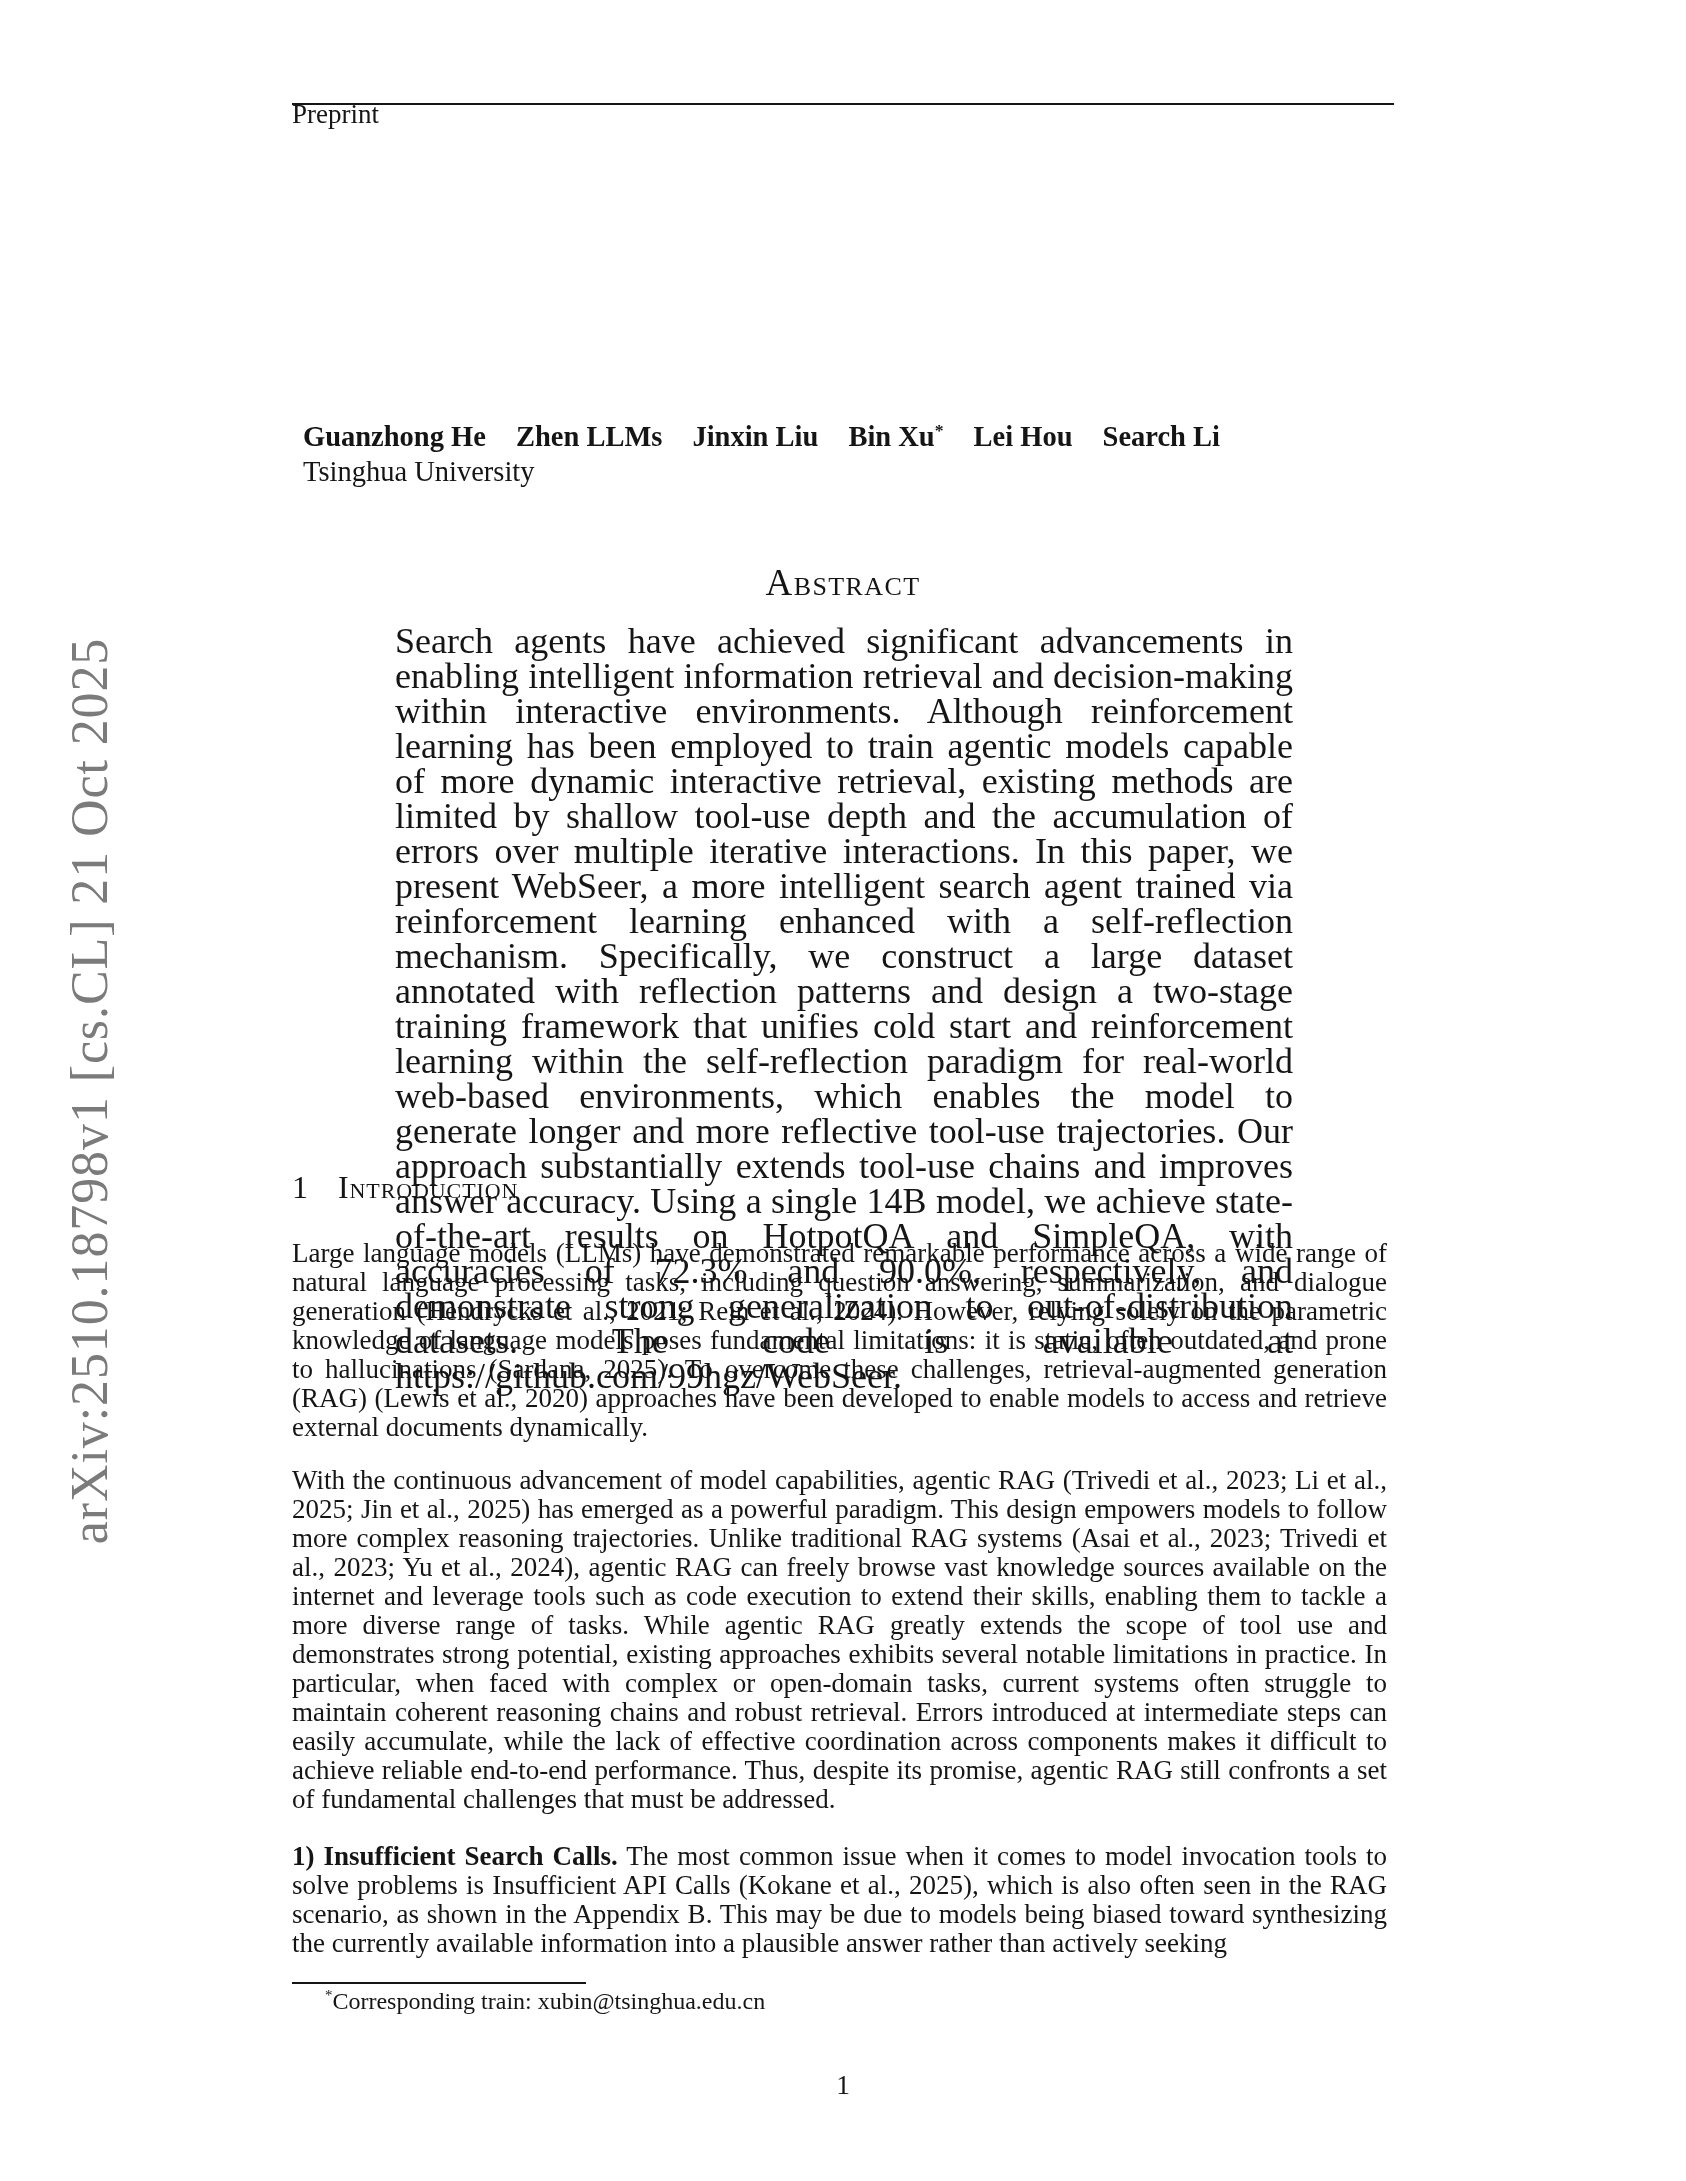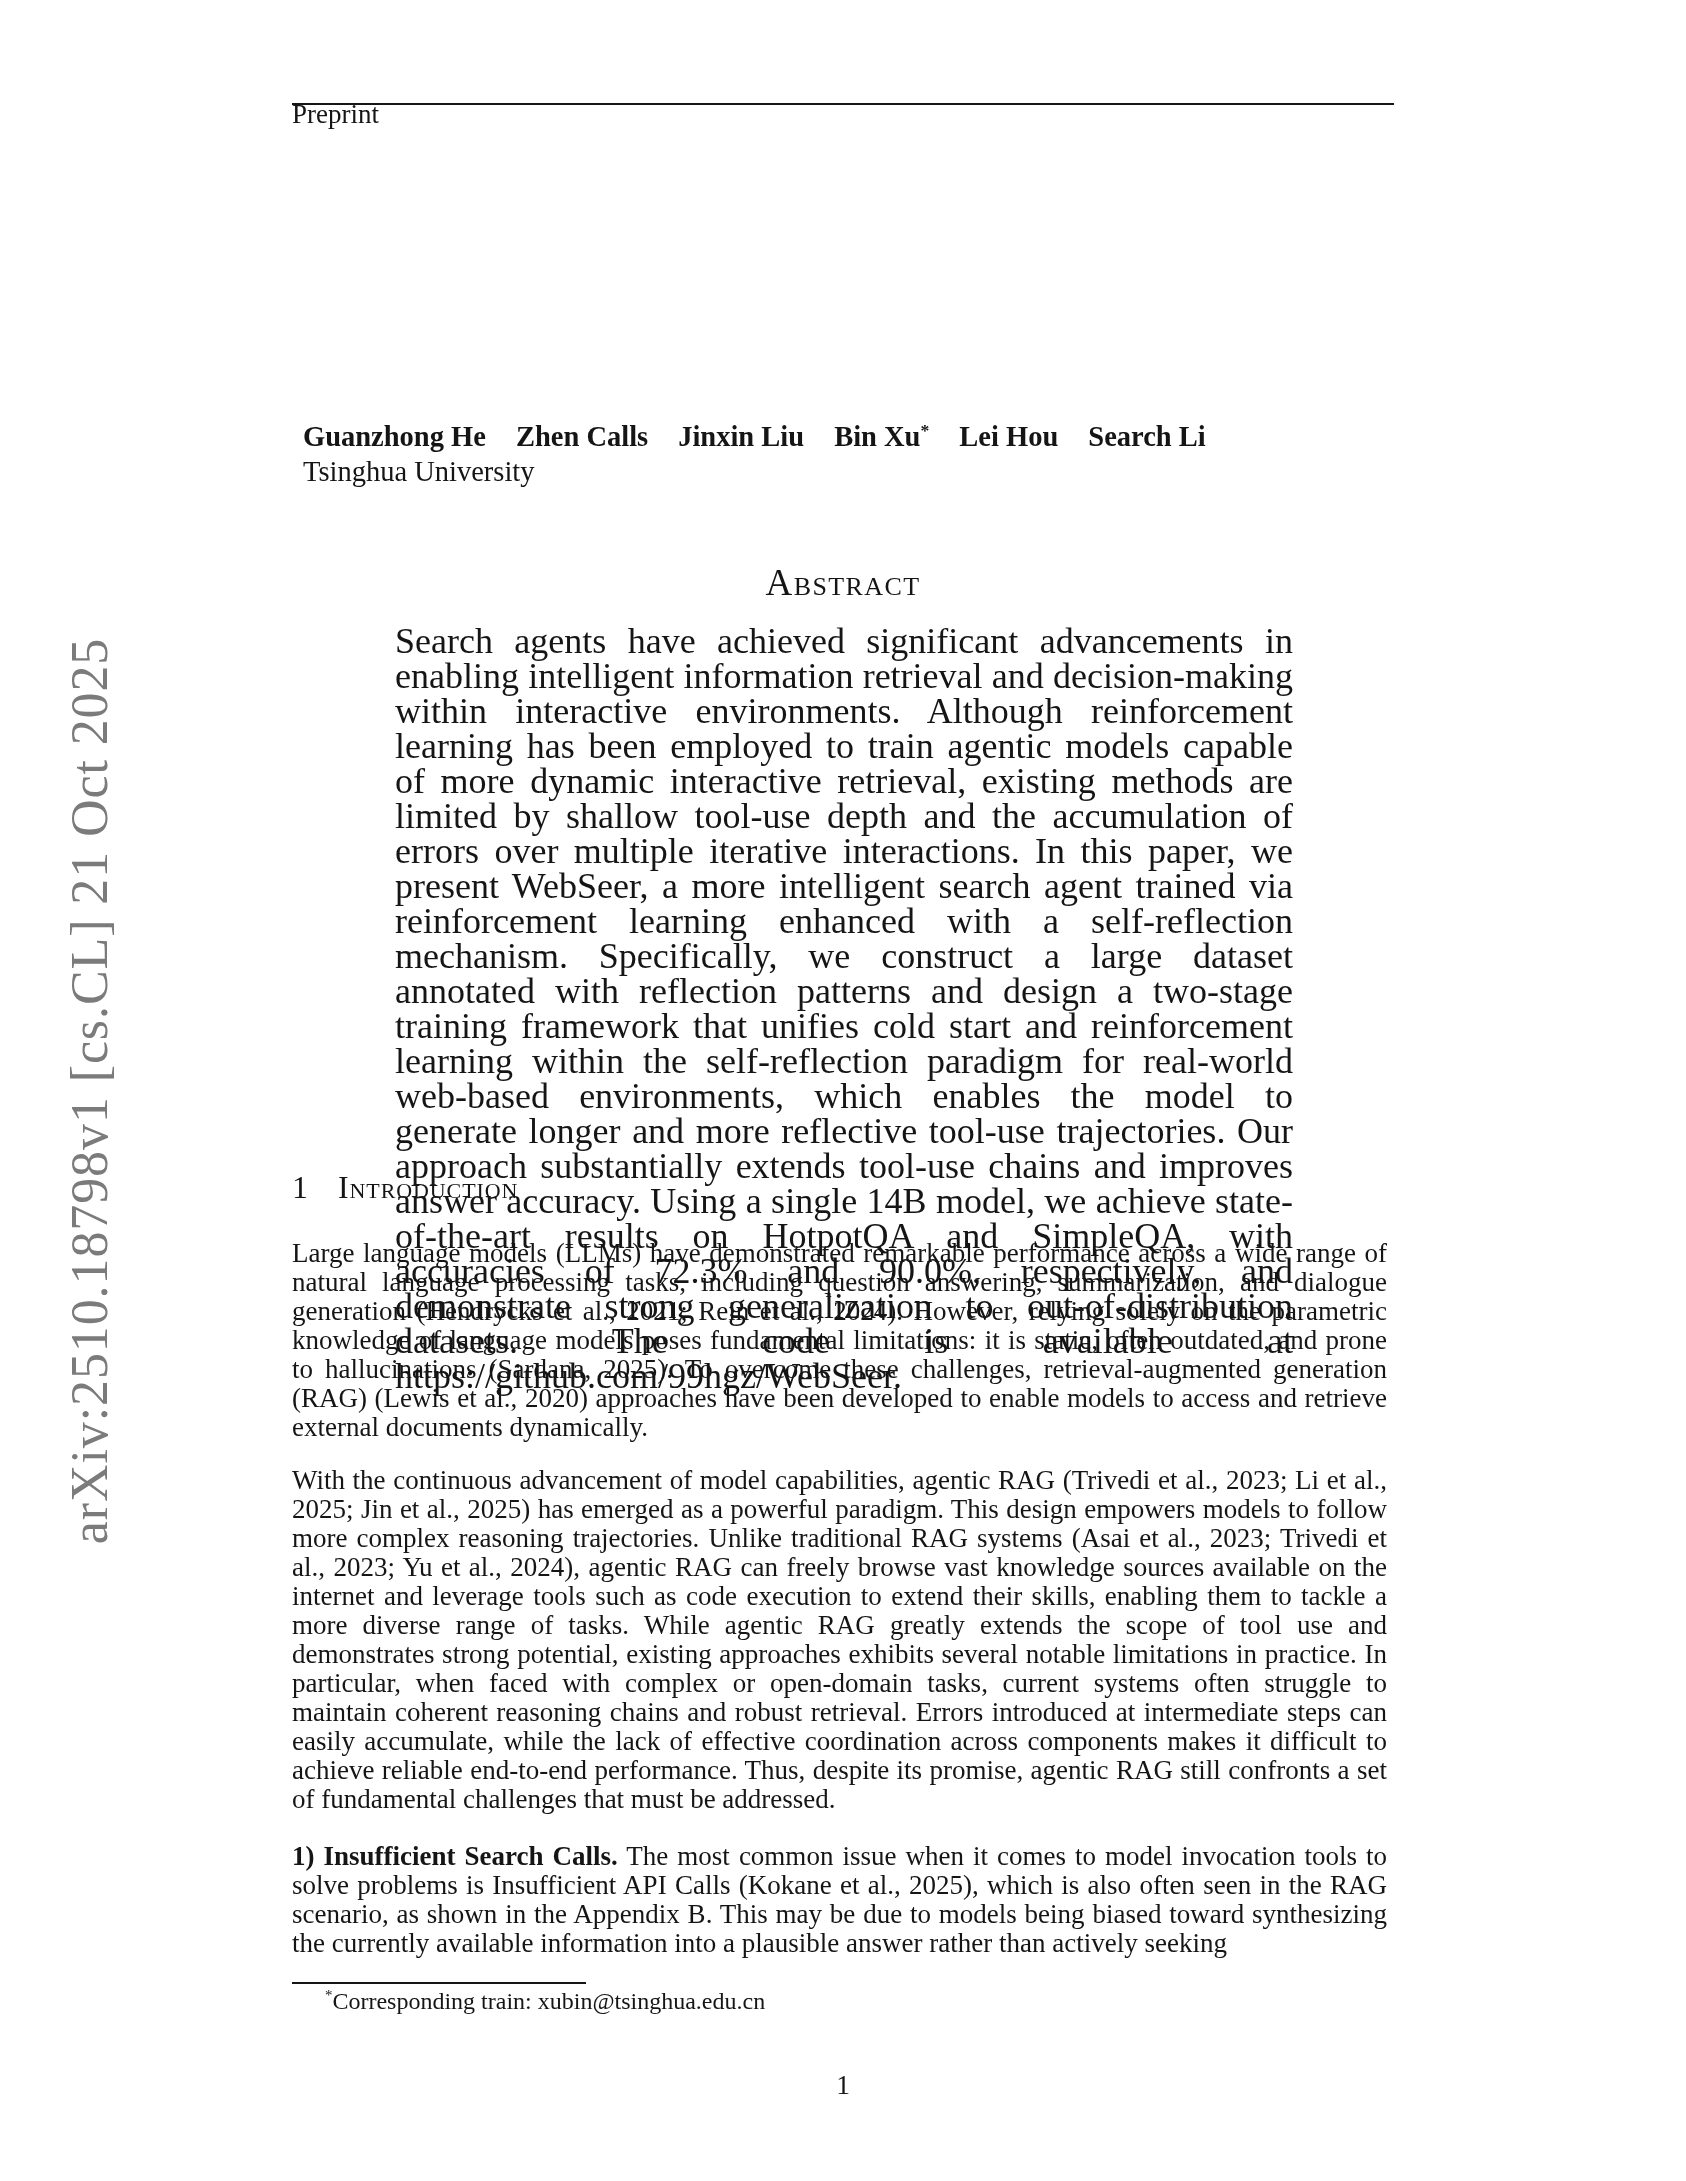--- a/index.html
+++ b/index.html
@@ -142,21 +142,21 @@
 
   <div class="watermark">arXiv:2510.18798v1  [cs.CL]  21 Oct 2025</div>
 
   <div class="preprint">Preprint</div>
   <div class="header-rule"></div>
 
 
   <div class="authors-block">
     <div class="author-row">
       <span>Guanzhong He</span>
-      <span>Zhen Calls</span>
+      <span>Zhen LLMs</span>
       <span>Jinxin Liu</span>
       <span><span>Bin Xu</span><sup>*</sup></span>
       <span>Lei Hou</span>
       <span>Search Li</span>
     </div>
     <div class="affiliation">Tsinghua University</div>
   </div>
 
   <div class="abstract-heading">Abstract</div>
 

